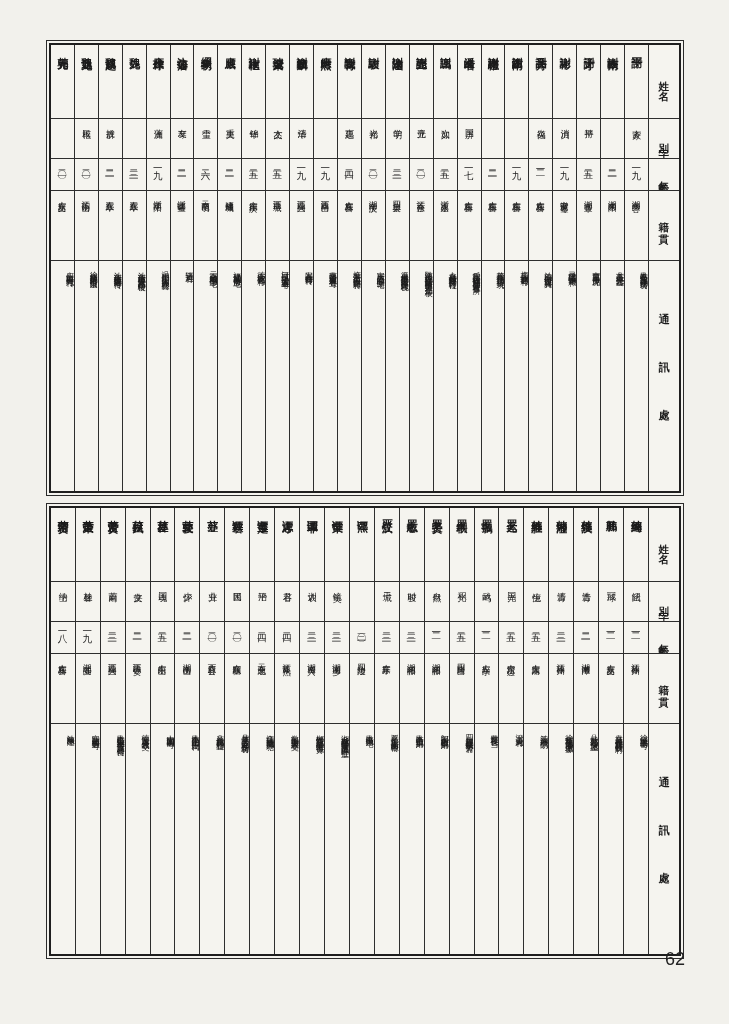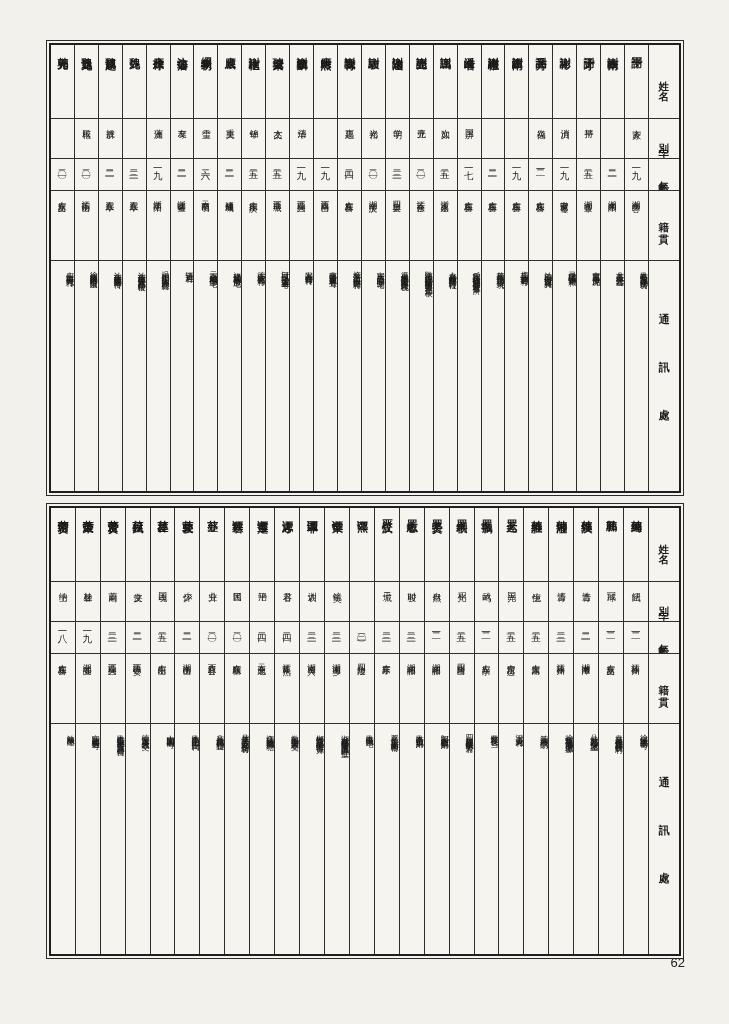--- a/index.html
+++ b/index.html
@@ -25,21 +25,21 @@
   .c-alias{height:40px;font-size:9px;}
   .c-age{height:32px;font-size:9.5px;}
   .c-native{height:70px;font-size:8.5px;}
   .c-addr{flex:1 1 auto;font-size:8px;border-bottom:none;align-items:flex-start;padding:4px 1px 2px 1px;line-height:1.12;}
   .hcell{justify-content:center;align-items:center;font-weight:bold;padding:0;font-size:10.5px;}
   .hs-name{letter-spacing:9px;}
   .hs-alias{letter-spacing:4px;}
   .hs-age{letter-spacing:2px;}
   .hs-native{letter-spacing:12px;}
   .hs-address{letter-spacing:48px;font-size:11px;}
-  .pageno{position:absolute;right:44px;bottom:54px;font-size:13px;color:#222;}
+  .pageno{position:absolute;right:44px;bottom:54px;font-size:18px;color:#222;}
 </style>
 </head>
 <body>
 
 <div class="page">
   <div class="content">
     <div class="section">
       <div class="tbl">
           <div class="col hcol">
             <div class="cell hcell c-name hs-name">姓名</div>

